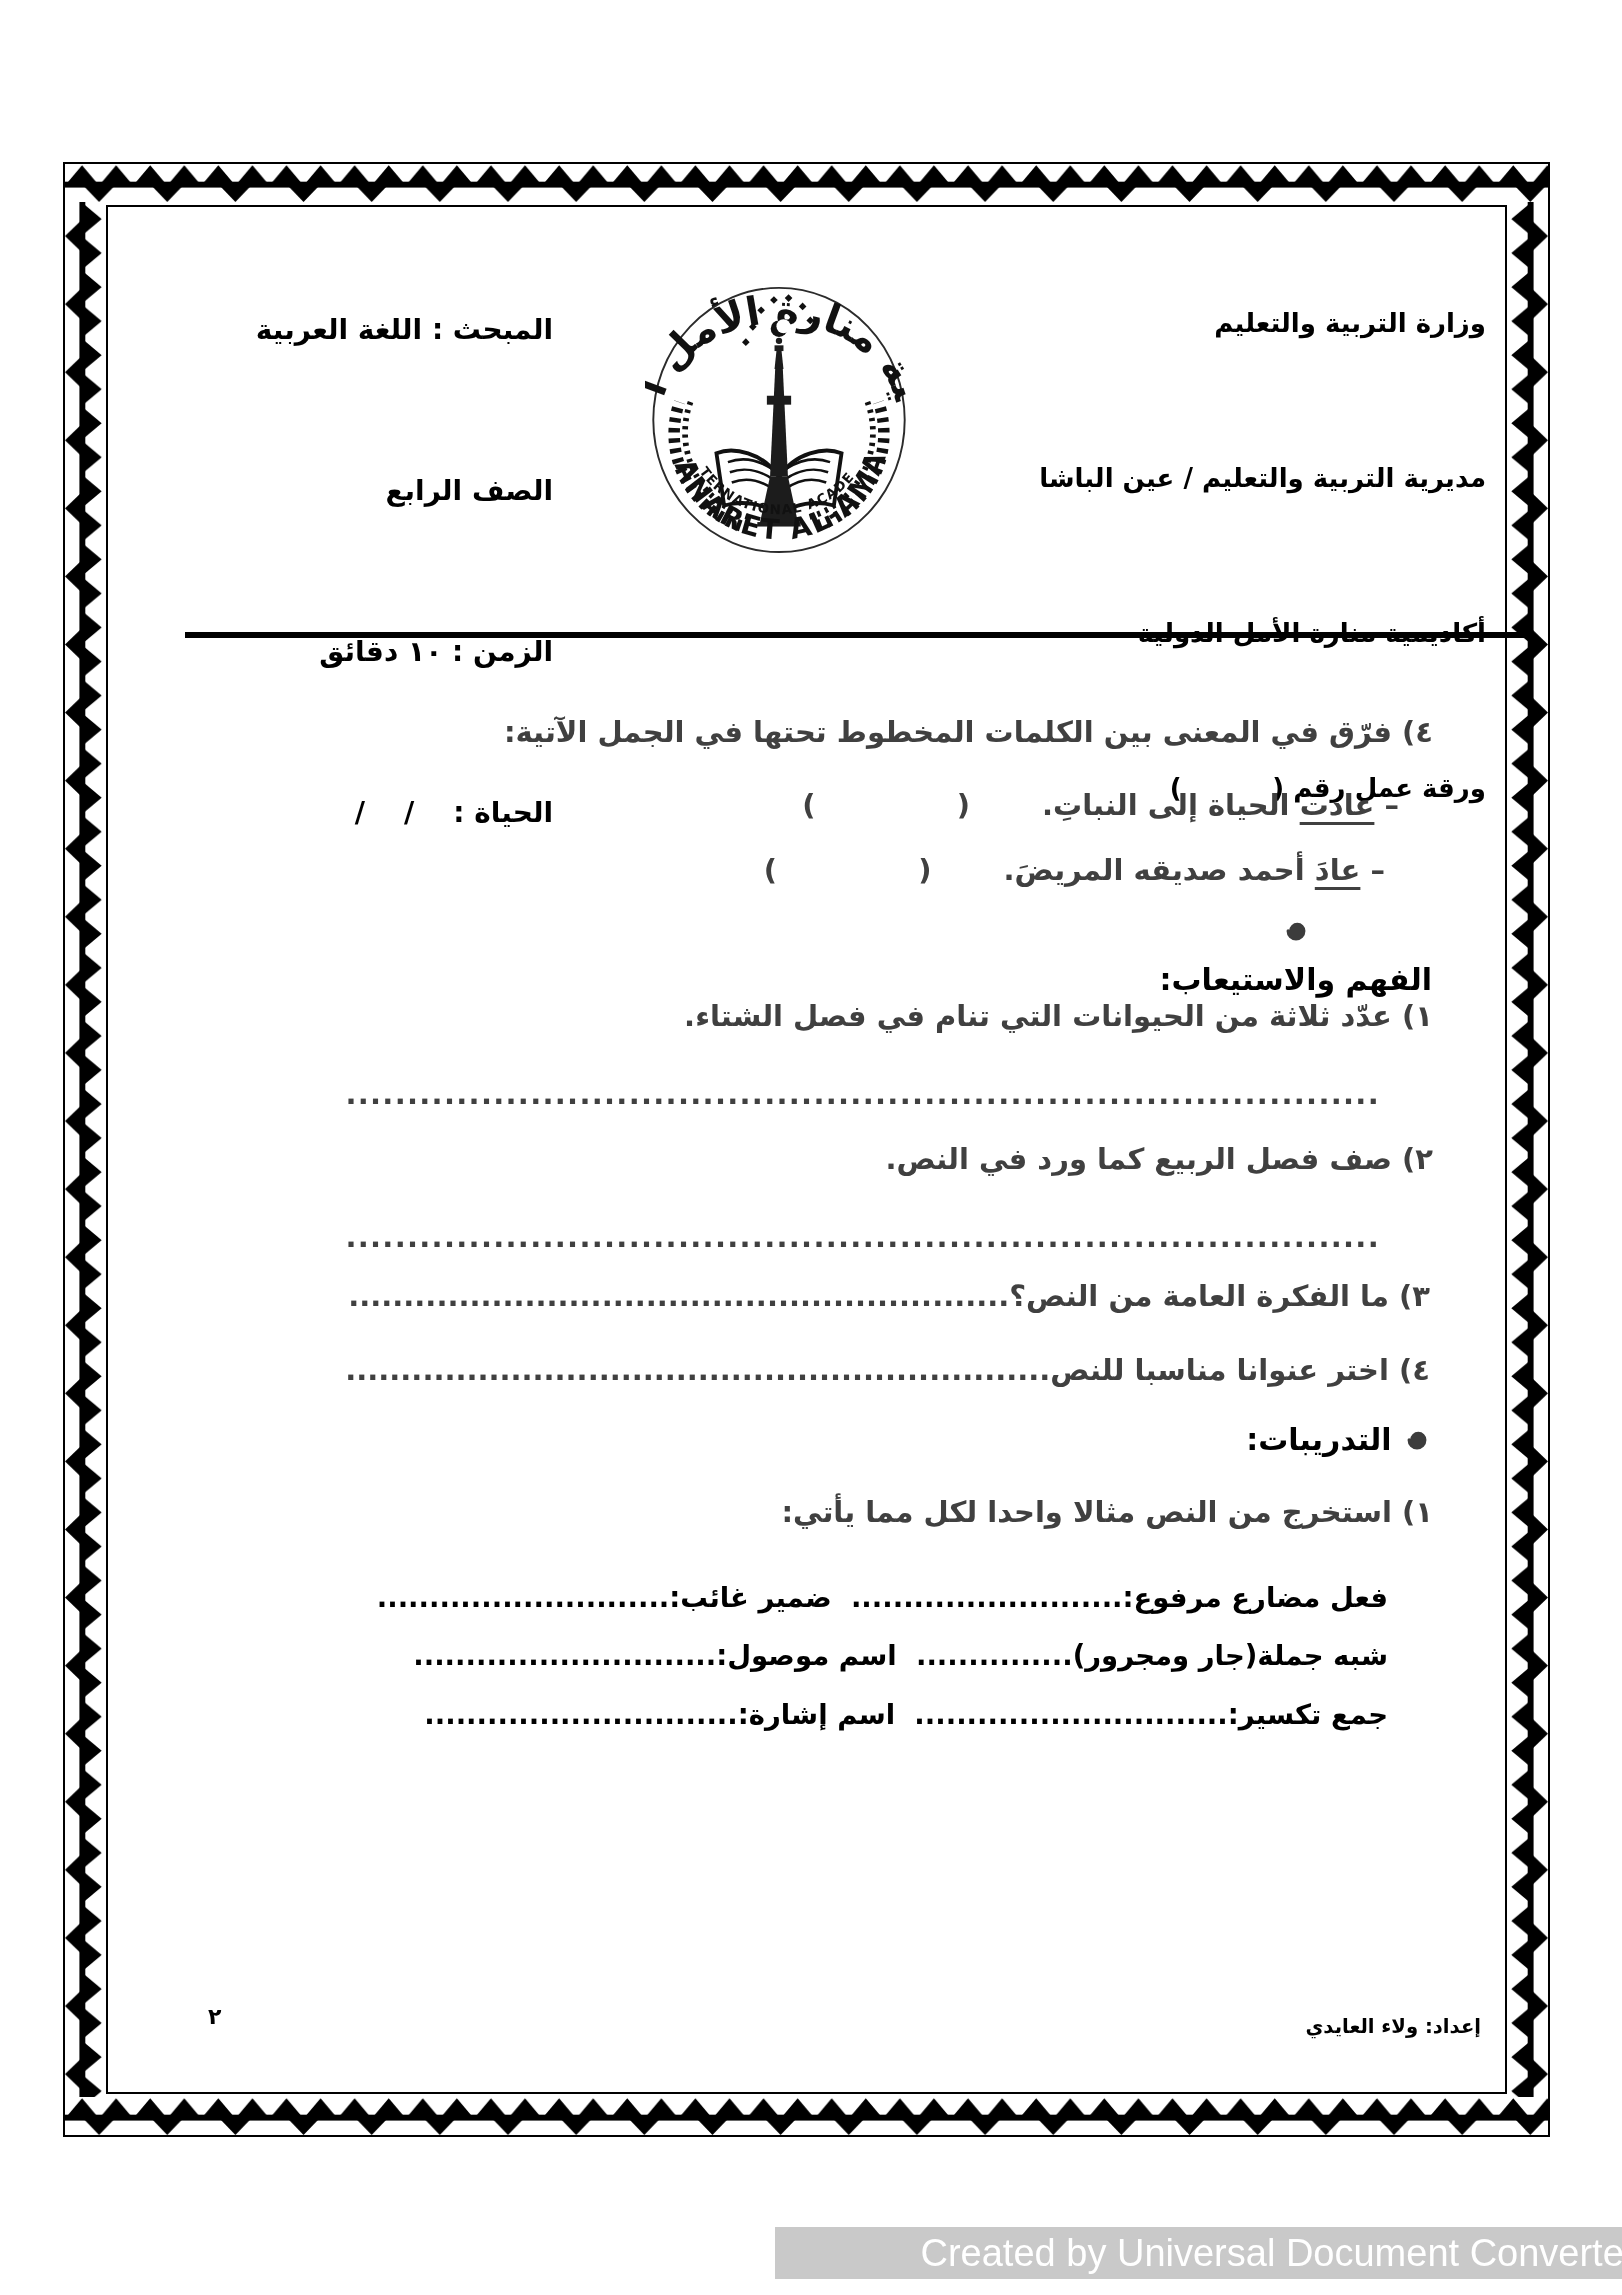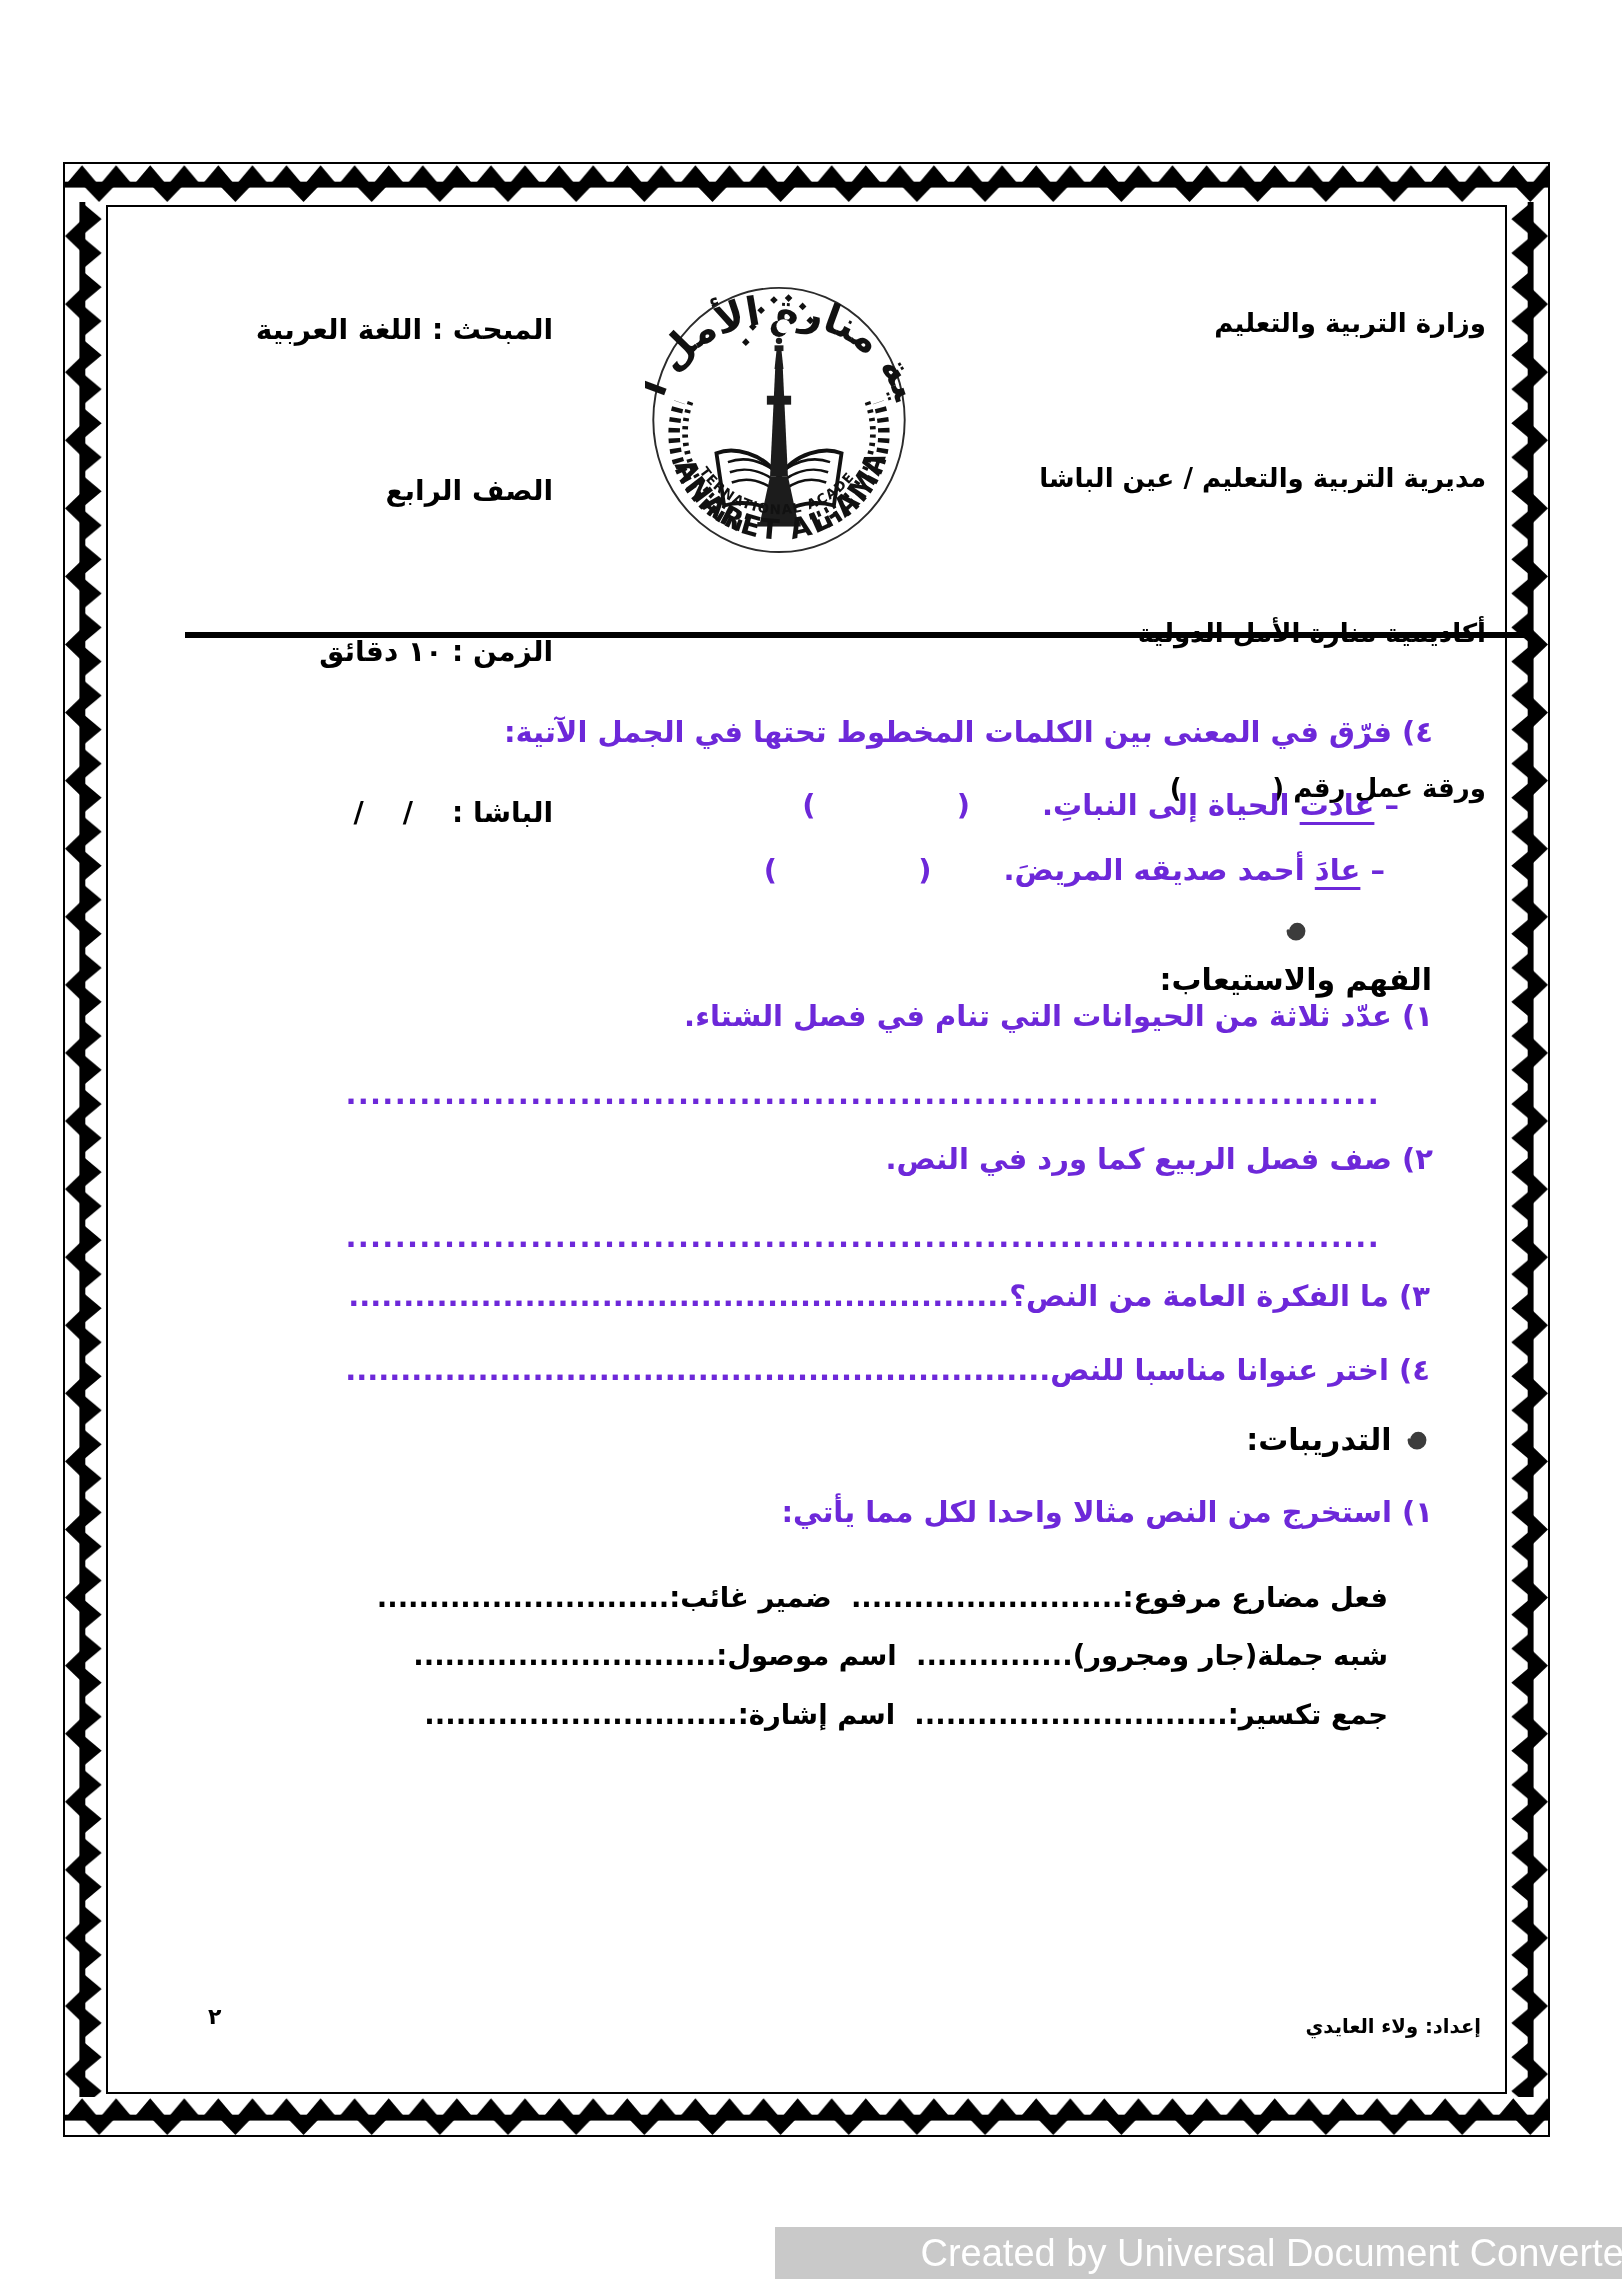--- a/index.html
+++ b/index.html
@@ -19,21 +19,21 @@
   .hdr{position:absolute;direction:rtl;text-align:right;white-space:pre;}
   .hdr-right{right:137px;top:216px;font-size:26px;}
   .hdr-left{right:1070px;top:216px;font-size:28px;}
   .hdr .hline{line-height:95px;height:95px;}
 
   .logo{position:absolute;left:645px;top:258px;width:268px;height:301px;}
 
   .divider{position:absolute;left:185px;top:632px;width:1341px;height:5.9px;background:#000;}
 
   
-  .line{position:absolute;direction:rtl;text-align:right;white-space:pre;font-size:29px;line-height:43px;color:#6d28d9;}
+  .line{position:absolute;direction:rtl;text-align:right;white-space:pre;font-size:29px;line-height:43px;color:#404040;}
   .section{position:absolute;direction:rtl;display:flex;align-items:center;gap:10.5px;font-size:30px;line-height:46px;white-space:pre;}
   .row{position:absolute;direction:rtl;text-align:right;white-space:pre;font-size:27.5px;line-height:41px;}
   .dots{letter-spacing:1.3px;}
   .fill{overflow:hidden;}
   .ul{text-decoration:underline;text-decoration-thickness:2.6px;text-underline-offset:6.5px;}
   .parens{white-space:pre;margin-right:72px;}
   .bullet{font-size:29px;}
 
   .footer-prep{position:absolute;right:142px;top:2012px;direction:rtl;font-size:19.6px;line-height:29px;white-space:pre;}
   .pagenum{position:absolute;left:208px;top:2001px;font-size:22px;line-height:31px;}
@@ -97,21 +97,21 @@
     <div class="hline">وزارة التربية والتعليم</div>
     <div class="hline">مديرية التربية والتعليم / عين الباشا</div>
     <div class="hline">أكاديمية منارة الأمل الدولية</div>
     <div class="hline">ورقة عمل رقم (          )</div>
   </div>
 
   <div class="hdr hdr-left">
     <div class="hline">المبحث : اللغة العربية</div>
     <div class="hline">الصف الرابع</div>
     <div class="hline">الزمن : ١٠ دقائق</div>
-    <div class="hline">الباشا :    /    /</div>
+    <div class="hline">الحياة :    /    /</div>
   </div>
 
   <svg class="logo" viewBox="0 0 420 460">
     <ellipse cx="210" cy="248" rx="197" ry="207" fill="none" stroke="#2b2b2b" stroke-width="3"></ellipse>
     <defs>
       <path id="arcTop" d="M30,210 A 186 152 0 0 1 390,210" fill="none"></path>
       <path id="arcB1" d="M42,300 A 172 172 0 0 0 378,300" fill="none"></path>
       <path id="arcB2" d="M86,330 A 150 150 0 0 0 334,330" fill="none"></path>
     </defs>
     <text font-size="62" font-weight="bold" fill="#111">

